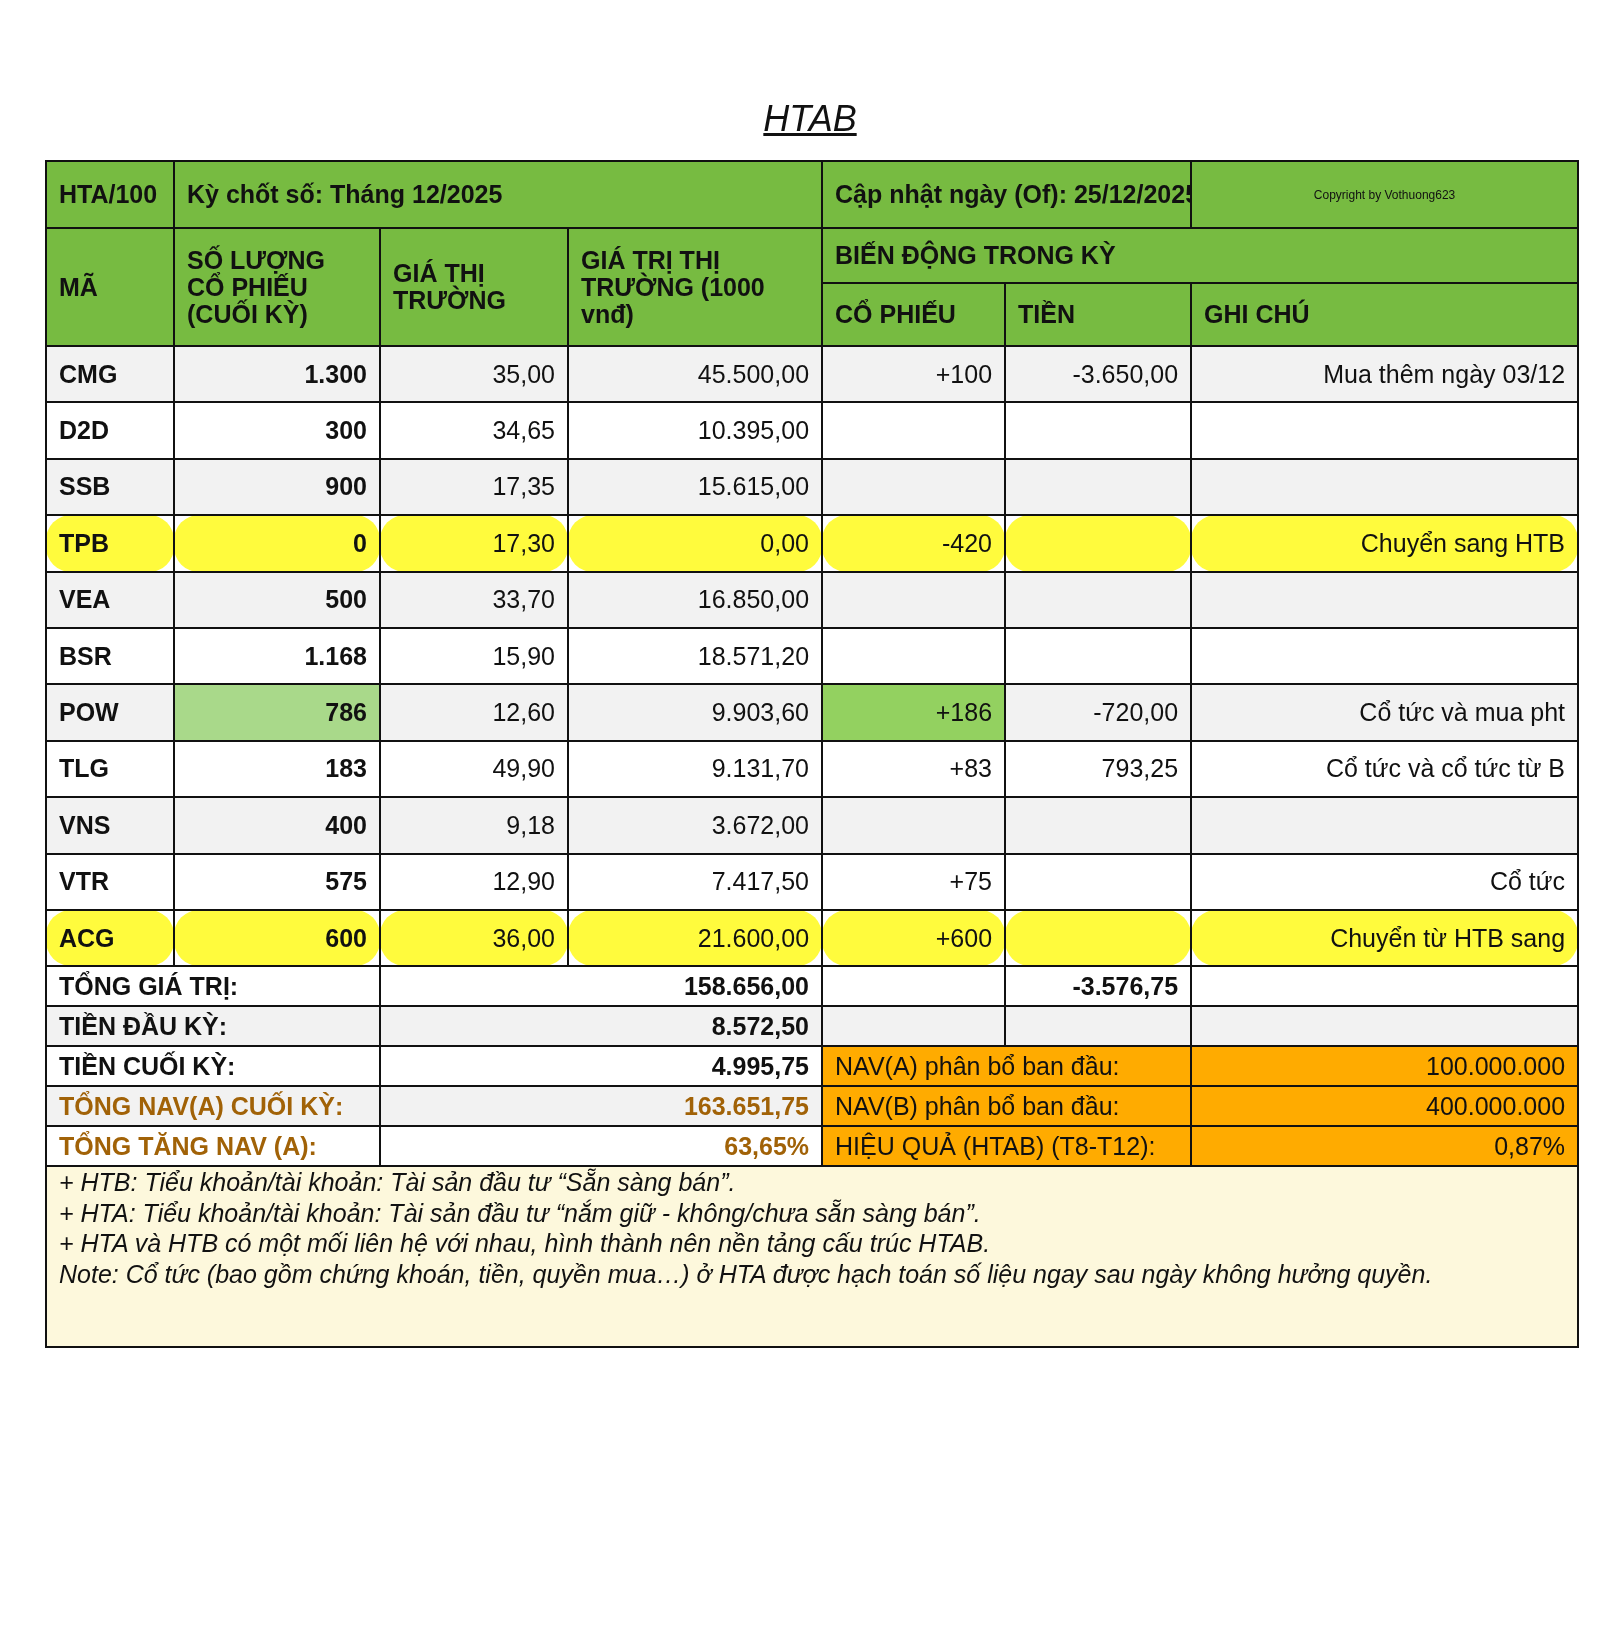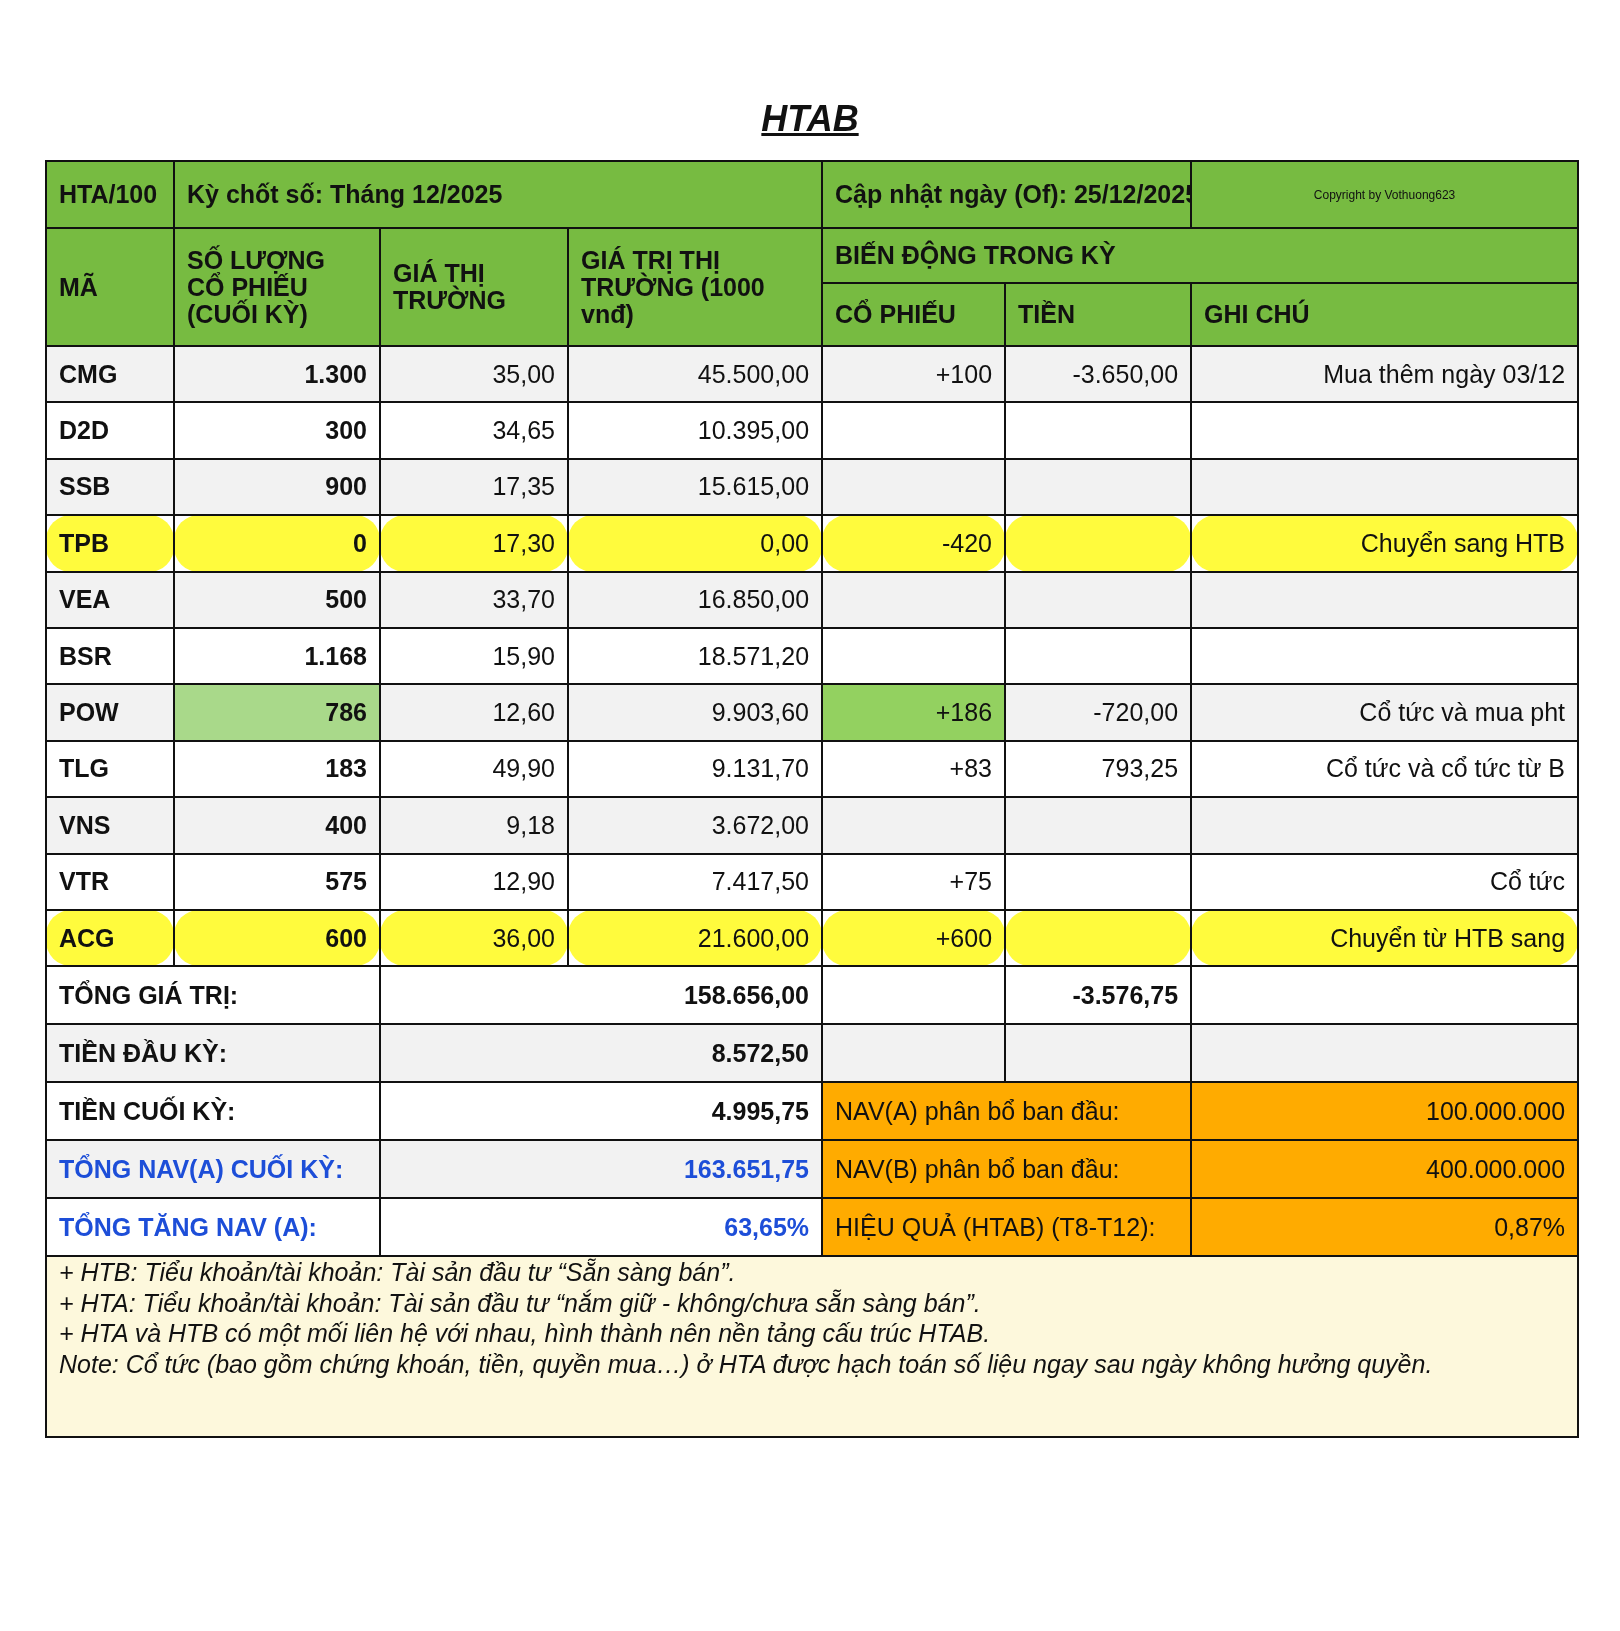--- a/index.html
+++ b/index.html
@@ -1,39 +1,39 @@
 <!DOCTYPE html>
 <html><head>
 <meta charset="utf-8">
 <style>
   html, body { margin: 0; padding: 0; background: #ffffff; }
   body { width: 1620px; height: 1631px; position: relative; overflow: hidden;
          font-family: "Liberation Sans", "DejaVu Sans", sans-serif; color: #111; }
   .title { position: absolute; left: 0; width: 1620px; top: 98px; text-align: center;
-           font-size: 36px; font-weight: bold; font-style: italic; text-decoration: underline; }
+           font-size: 36px; font-weight: normal; font-style: italic; text-decoration: underline; }
   table.sheet { position: absolute; left: 45px; top: 160px; border-collapse: collapse;
                 table-layout: fixed; width: 1532px; }
   table.sheet td { border: 2.5px solid #111; padding: 0 12px; font-size: 25px; overflow: hidden;
                    white-space: nowrap; box-sizing: border-box; }
   .hdr td { background: #77bb41; font-weight: bold; }
   .hdr .c { text-align: left; white-space: normal; line-height: 27px; }
   .copy { font-size: 12px !important; font-weight: normal !important; text-align: center; }
   .row-data td { height: 56.4px; }
-  .row-sum td { height: 58px; }
+  .row-sum td { height: 40px; }
   .gray td { background: #f2f2f2; }
   .white td { background: #ffffff; }
   .yellow td { background: #fffb3d; border-radius: 25px; }
   td.code { font-weight: bold; text-align: left; }
   td.qty { font-weight: bold; text-align: right; }
   td.num { text-align: right; }
   td.note { text-align: right; }
   td.lg { background: #a9d98a !important; }
   td.g2 { background: #93d160 !important; }
   td.lbl { font-weight: bold; }
-  td.blue { color: #1d4ed8; }
+  td.blue { color: #a16207; }
   td.bold { font-weight: bold; }
   td.orange { background: #ffab00 !important; font-weight: normal; }
   td.notes { background: #fdf8dc; vertical-align: top; padding: 12px 10px 0 10px; height: 181px;
              font-style: italic; font-size: 24.5px; line-height: 30.5px; white-space: normal; }
   .notes div { white-space: nowrap; }
 </style>
 </head>
 <body>
 
 <div class="title">HTAB</div>

